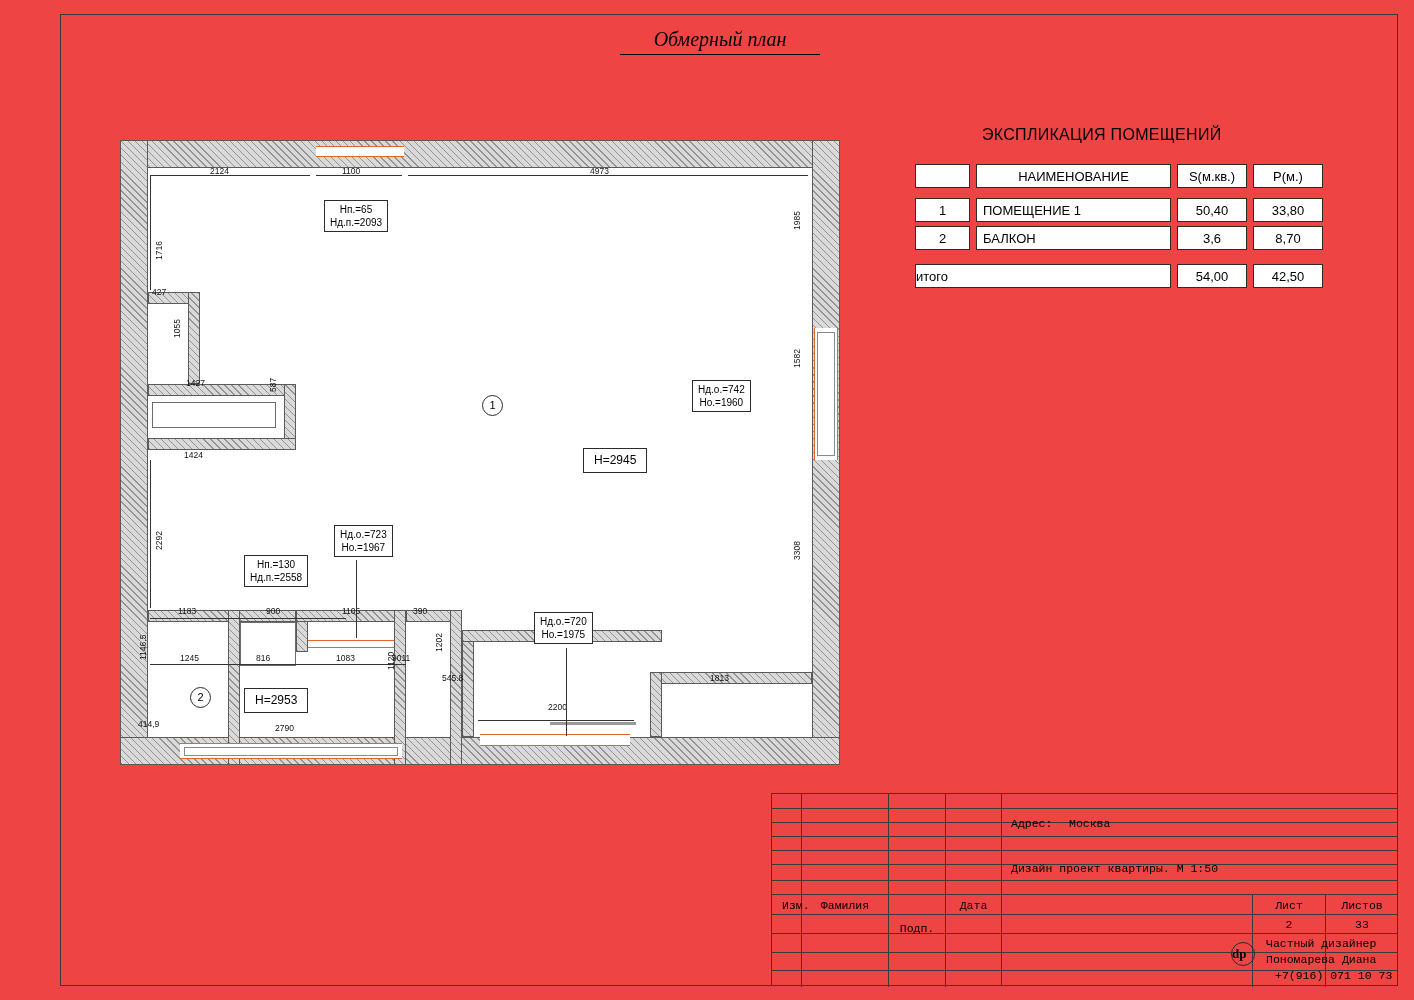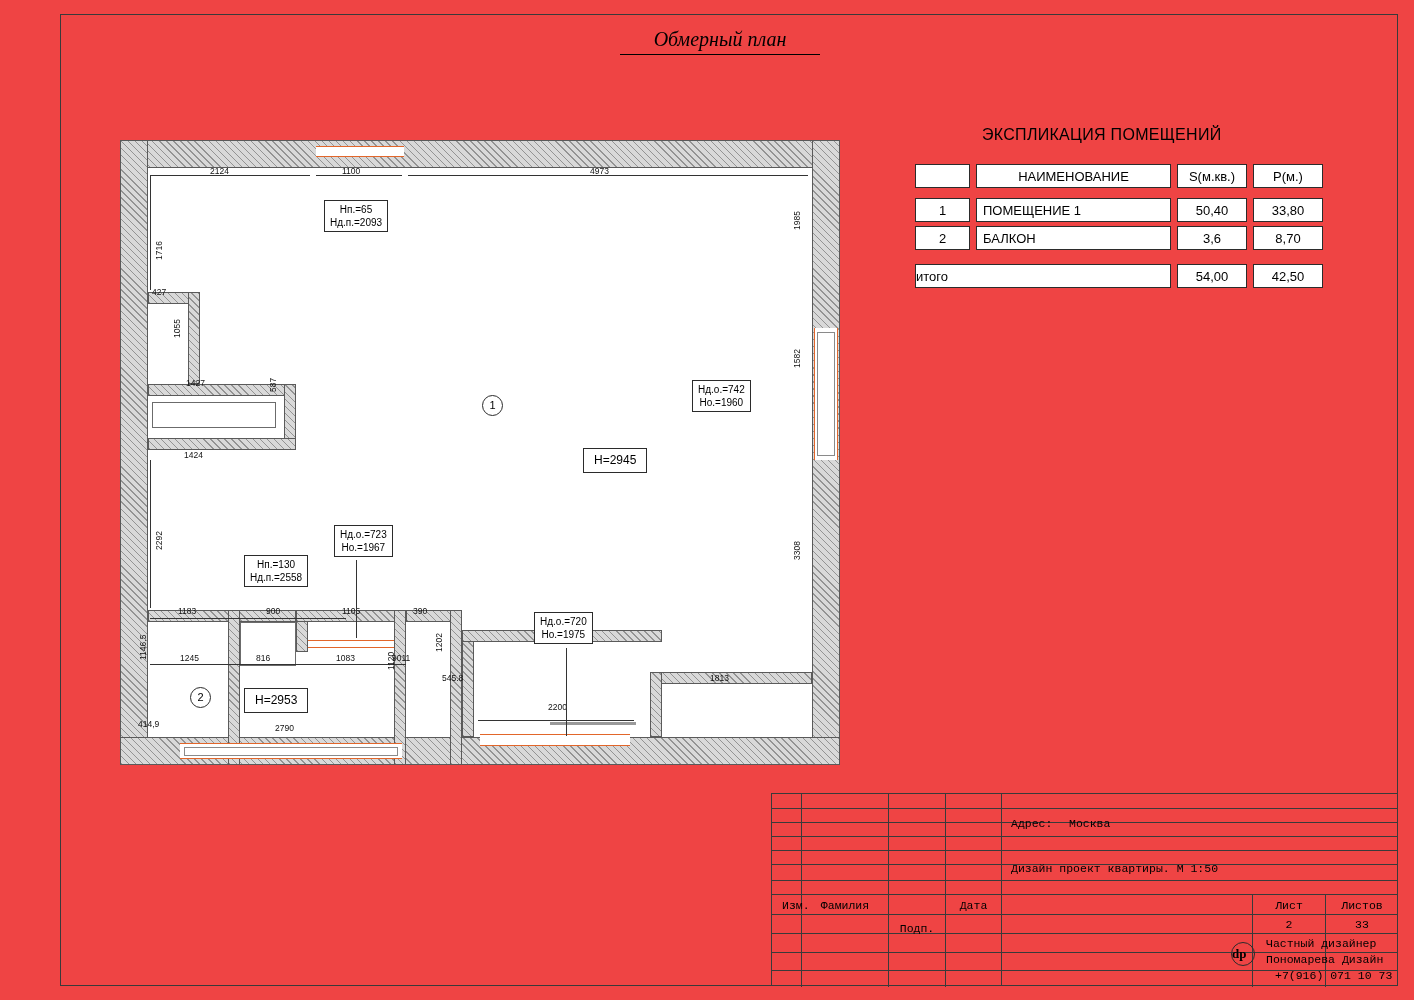--- a/index.html
+++ b/index.html
@@ -237,17 +237,17 @@
     <div class="scell c" style="left:117px;top:103px;width:56px;margin-top:25px;">Подп.</div>
     <div class="scell c" style="left:174px;top:105px;width:55px;">Дата</div>
 
     <div class="scell c" style="left:481px;top:105px;width:72px;">Лист</div>
     <div class="scell c" style="left:554px;top:105px;width:72px;">Листов</div>
     <div class="scell c" style="left:481px;top:124px;width:72px;">2</div>
     <div class="scell c" style="left:554px;top:124px;width:72px;">33</div>
 
     <div class="logo" style="left:459px;top:148px;">dp</div>
     <div class="scell" style="left:494px;top:143px;">Частный дизайнер</div>
-    <div class="scell" style="left:494px;top:159px;">Пономарева Дизайн</div>
+    <div class="scell" style="left:494px;top:159px;">Пономарева Диана</div>
     <div class="scell" style="left:503px;top:175px;">+7(916) 071 10 73</div>
   </div>
 
 </div>
 
 </body></html>

